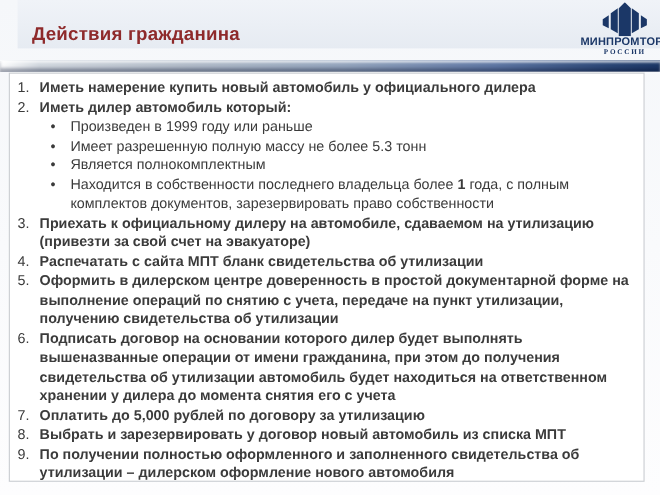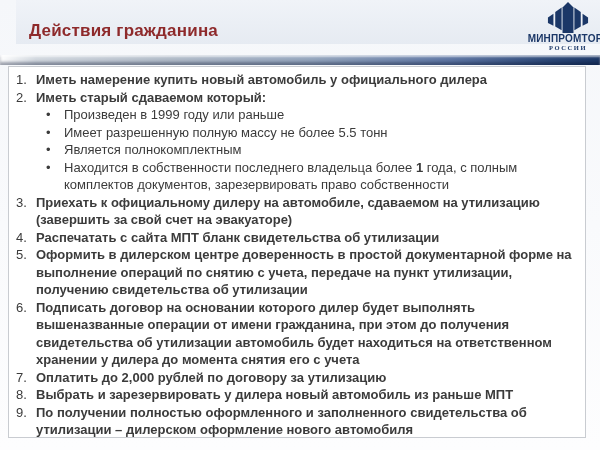--- a/index.html
+++ b/index.html
@@ -88,71 +88,71 @@
 
   <main class="content-box">
 
     <div class="step">
       <span class="num">1.</span>
       <div class="txt">Иметь намерение купить новый автомобиль у официального дилера</div>
     </div>
 
     <div class="step">
       <span class="num">2.</span>
-      <div class="txt">Иметь старый сдаваемом который:</div>
+      <div class="txt">Иметь дилер автомобиль который:</div>
     </div>
 
     <div class="sub">
       <span class="dot">•</span>
       <div class="txt">Произведен в 1999 году или раньше</div>
     </div>
 
     <div class="sub">
       <span class="dot">•</span>
-      <div class="txt">Имеет разрешенную полную массу не более 5.5 тонн</div>
+      <div class="txt">Имеет разрешенную полную массу не более 5.3 тонн</div>
     </div>
 
     <div class="sub">
       <span class="dot">•</span>
       <div class="txt">Является полнокомплектным</div>
     </div>
 
     <div class="sub">
       <span class="dot">•</span>
       <div class="txt"><span>Находится в собственности последнего владельца более </span><span class="b">1</span><span> года, с полным комплектов документов, зарезервировать право собственности</span></div>
     </div>
 
     <div class="step">
       <span class="num">3.</span>
-      <div class="txt">Приехать к официальному дилеру на автомобиле, сдаваемом на утилизацию (завершить за свой счет на эвакуаторе)</div>
+      <div class="txt">Приехать к официальному дилеру на автомобиле, сдаваемом на утилизацию (привезти за свой счет на эвакуаторе)</div>
     </div>
 
     <div class="step">
       <span class="num">4.</span>
       <div class="txt">Распечатать  с сайта МПТ бланк свидетельства об утилизации</div>
     </div>
 
     <div class="step">
       <span class="num">5.</span>
       <div class="txt">Оформить в дилерском центре доверенность в простой документарной форме на выполнение операций по снятию с учета, передаче на пункт утилизации, получению свидетельства об утилизации</div>
     </div>
 
     <div class="step">
       <span class="num">6.</span>
       <div class="txt">Подписать договор на основании которого дилер будет выполнять вышеназванные операции от имени гражданина, при этом до получения свидетельства об утилизации автомобиль будет находиться на ответственном хранении у дилера до момента снятия его с учета</div>
     </div>
 
     <div class="step">
       <span class="num">7.</span>
-      <div class="txt">Оплатить до 2,000 рублей по договору за утилизацию</div>
+      <div class="txt">Оплатить до 5,000 рублей по договору за утилизацию</div>
     </div>
 
     <div class="step">
       <span class="num">8.</span>
-      <div class="txt">Выбрать и зарезервировать у дилера новый автомобиль из раньше МПТ</div>
+      <div class="txt">Выбрать и зарезервировать у договор новый автомобиль из списка МПТ</div>
     </div>
 
     <div class="step">
       <span class="num">9.</span>
       <div class="txt">По получении полностью оформленного и заполненного свидетельства об утилизации – дилерском оформление нового автомобиля</div>
     </div>
 
   </main>
 </div>
 

